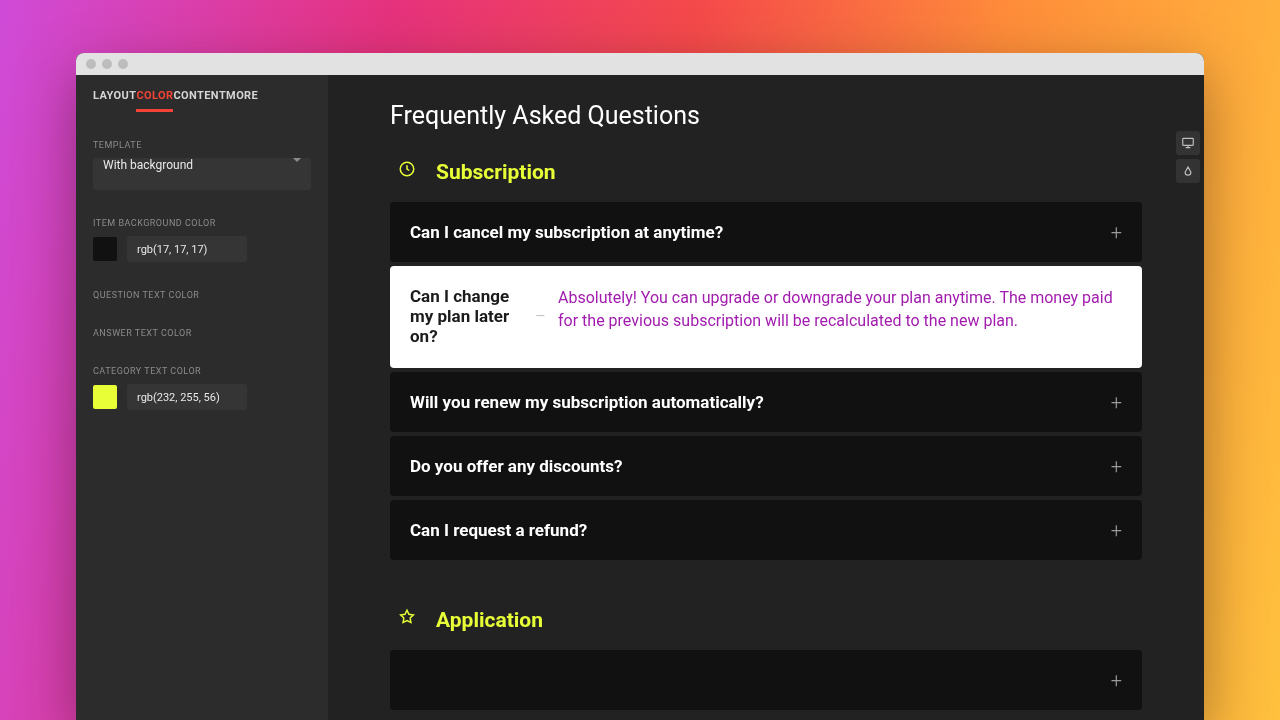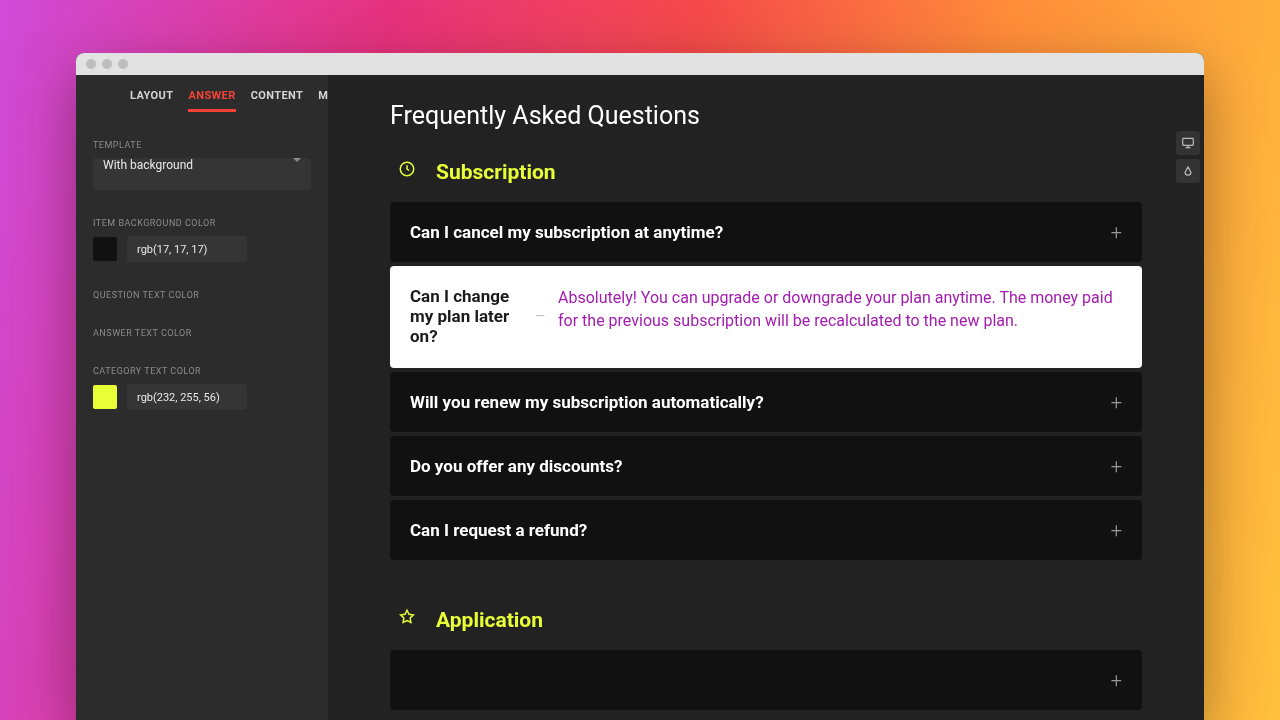--- a/index.html
+++ b/index.html
@@ -53,22 +53,20 @@
   .sidebar {
     width: 252px;
     background: #2c2c2c;
     color: #e0e0e0;
     padding: 14px 17px 0 17px;
     box-sizing: border-box;
     font-size: 12px;
   }
   .tabs {
     display: flex;
-    gap: 15px;
-    margin-left: 37px;
   }
   .tab {
     font-size: 11px;
     font-weight: 700;
     letter-spacing: 0.4px;
     color: #d5d5d5;
     padding-bottom: 10px;
     cursor: pointer;
   }
   .tab.active {
@@ -237,21 +235,21 @@
     <div class="titlebar">
       <div class="dot"></div>
       <div class="dot"></div>
       <div class="dot"></div>
     </div>
     <div class="body">
 
       <div class="sidebar">
         <div class="tabs">
           <div class="tab">LAYOUT</div>
-          <div class="tab active">ANSWER</div>
+          <div class="tab active">COLOR</div>
           <div class="tab">CONTENT</div>
           <div class="tab">MORE</div>
         </div>
 
         <div class="section-label">TEMPLATE</div>
         <div class="select">
           <span>With background</span>
           <span class="caret"></span>
         </div>
 

